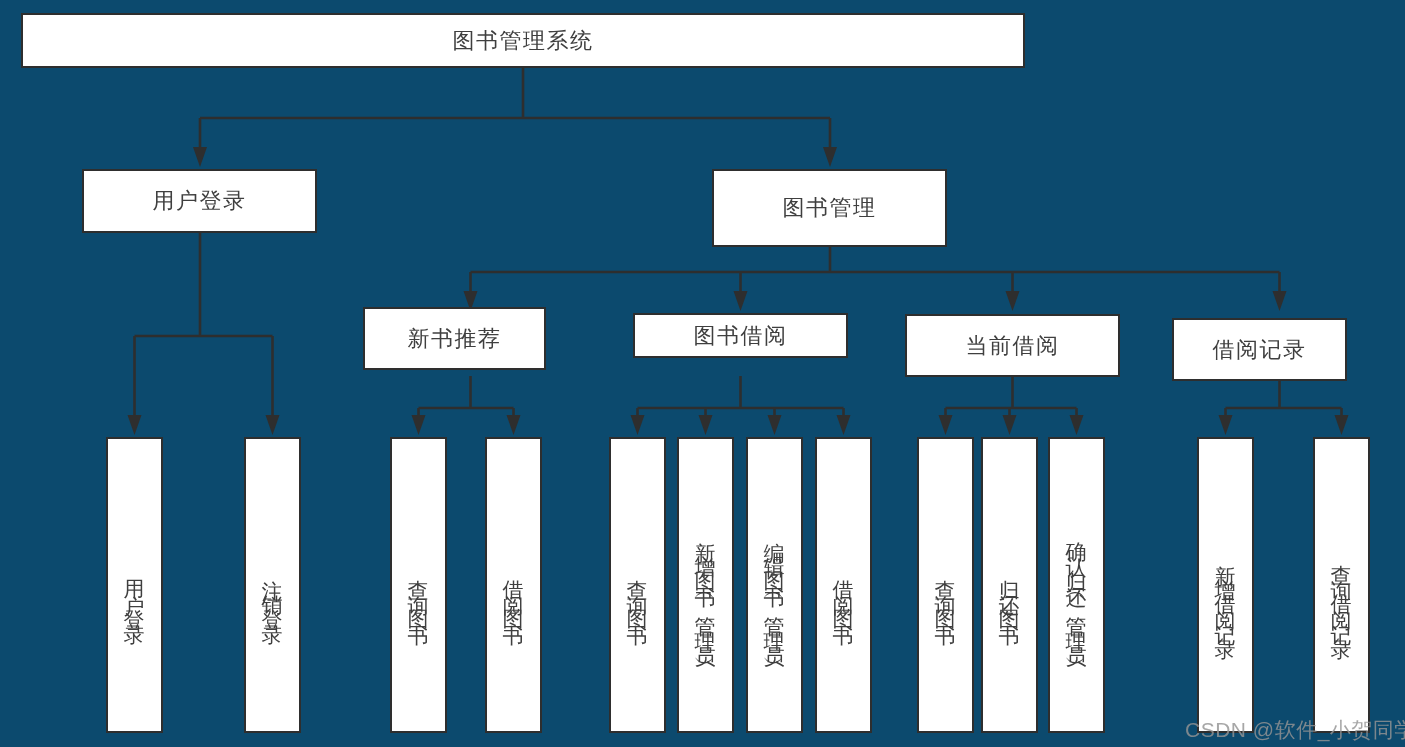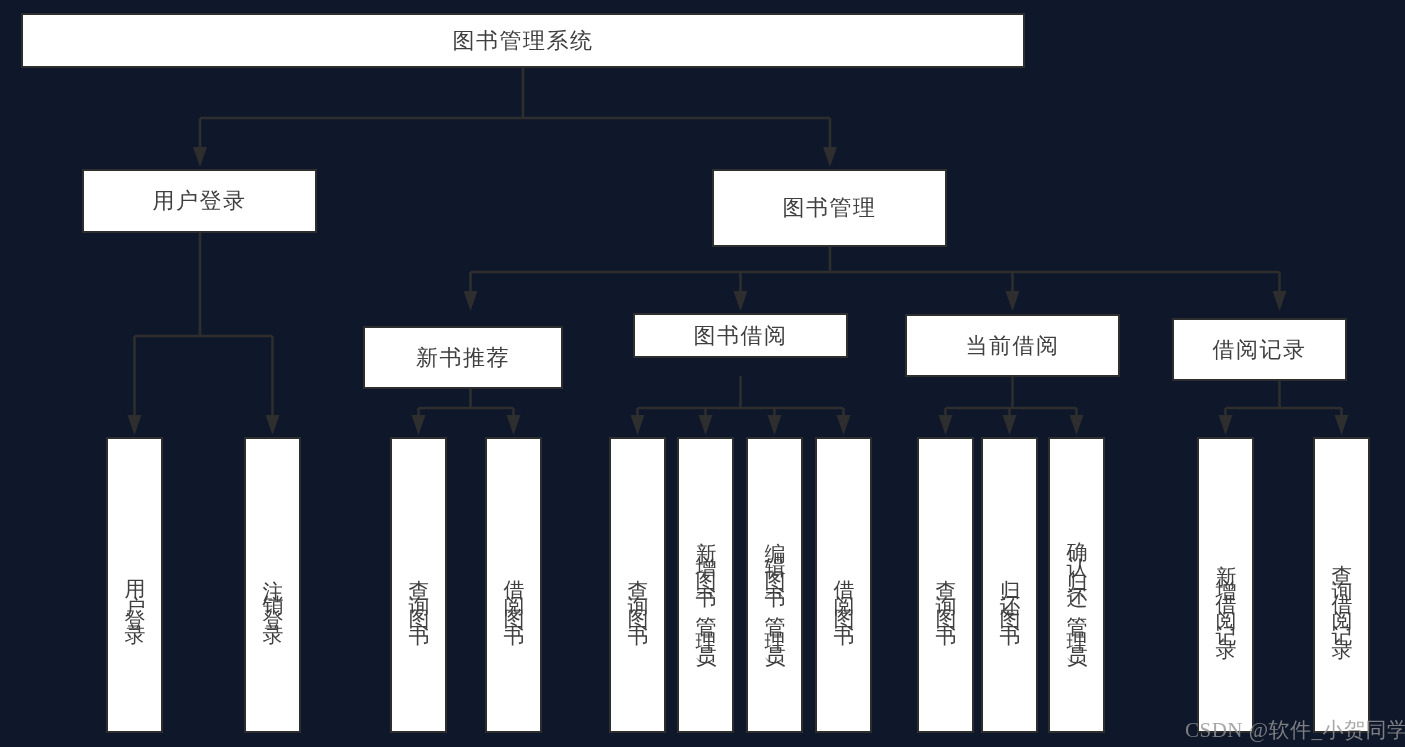--- a/index.html
+++ b/index.html
@@ -1,21 +1,21 @@
 <!DOCTYPE html>
 <html><head>
 <meta charset="utf-8">
 <style>
   html,body{margin:0;padding:0;background:#fff;}
   #stage{
     position:relative;
     width:1405px;height:747px;
-    background:#0f172a;
+    background:#0c4a6e;
     overflow:hidden;
-    font-family:Liberation Serif, serif;
+    font-family:Liberation Sans, sans-serif;
   }
   #wires{position:absolute;left:0;top:0;width:1405px;height:747px;}
   .box{
     position:absolute;
     box-sizing:border-box;
     background:#ffffff;
     border:2.5px solid #2e2e2e;
     display:flex;align-items:center;justify-content:center;
     color:#3f3f3f;
     z-index:2;
@@ -84,21 +84,21 @@
     <span>图书管理系统</span>
   </div>
 
   <div class="box hbox" style="left:82px;top:169px;width:235px;height:64px">
     <span>用户登录</span>
   </div>
   <div class="box hbox" style="left:712px;top:169px;width:235px;height:78px">
     <span>图书管理</span>
   </div>
 
-  <div class="box hbox" style="left:363px;top:326px;width:200px;height:63px">
+  <div class="box hbox" style="left:363px;top:307px;width:183px;height:63px">
     <span>新书推荐</span>
   </div>
   <div class="box hbox" style="left:633px;top:313px;width:215px;height:45px">
     <span>图书借阅</span>
   </div>
   <div class="box hbox" style="left:905px;top:314px;width:215px;height:63px">
     <span>当前借阅</span>
   </div>
   <div class="box hbox" style="left:1172px;top:318px;width:175px;height:63px">
     <span>借阅记录</span>

